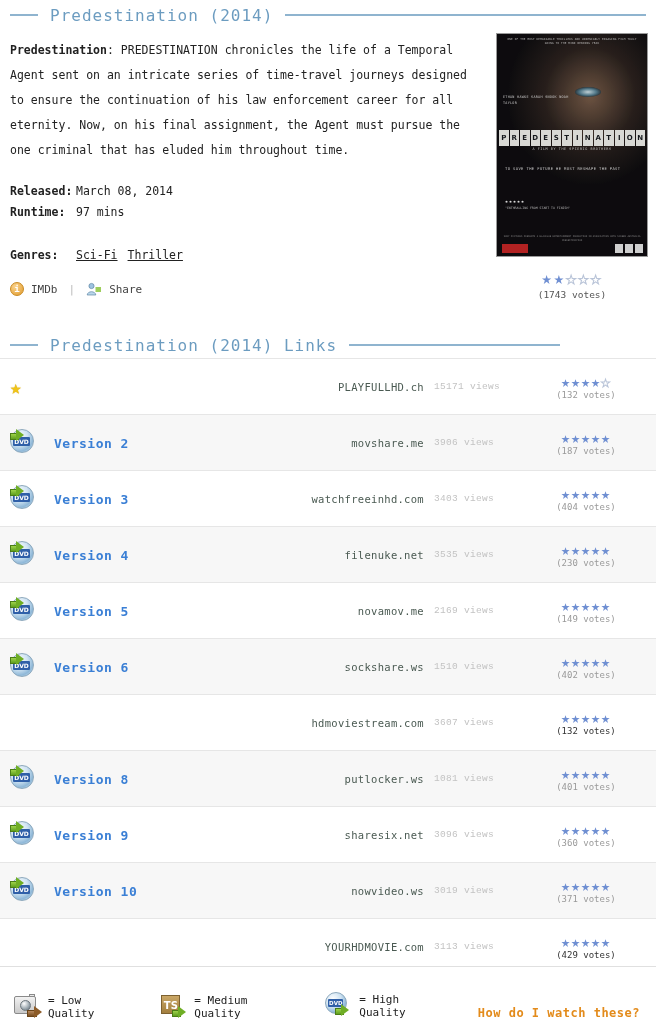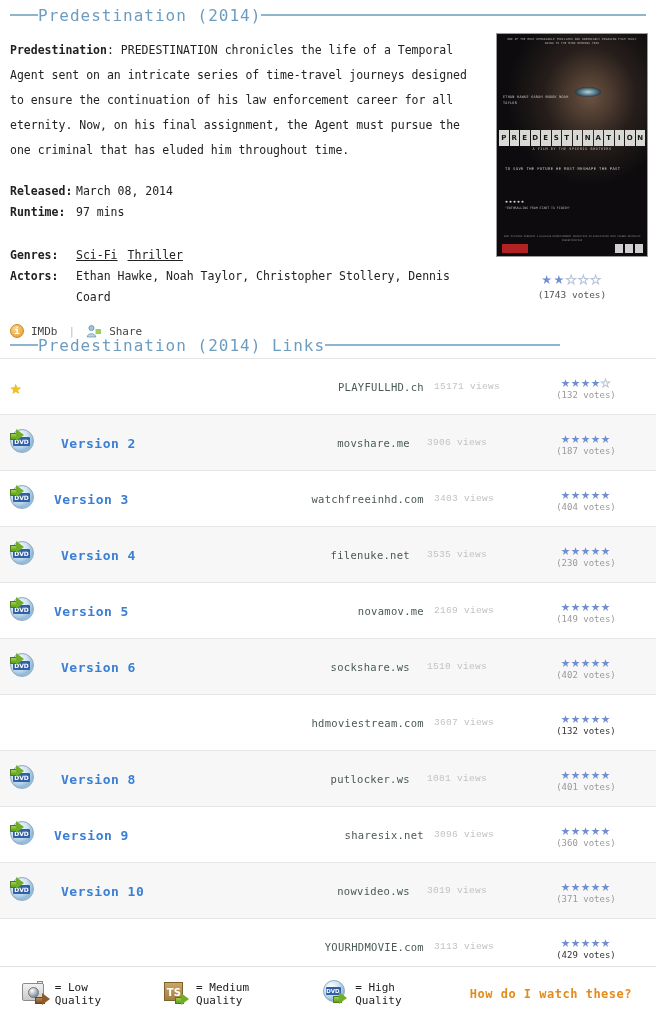--- a/index.html
+++ b/index.html
@@ -7,21 +7,21 @@
     margin: 0; padding: 0;
     width: 656px; height: 1020px;
     background: #ffffff;
     font-family: "DejaVu Sans Mono", "Liberation Mono", monospace;
     overflow: hidden;
   }
   .page { position: relative; width: 656px; height: 1020px; background:#fff; }
 
   
   .sec-head {
-    display: flex; align-items: center; gap: 0;
+    display: flex; align-items: center; gap: 12px;
     padding: 0 10px; height: 30px;
   }
   .sec-head .rule-left {
     width: 28px; height: 0; border-top: 2px solid #8fb4cf; flex: 0 0 28px;
   }
   .sec-head .rule-right {
     flex: 1 1 auto; height: 0; border-top: 2px solid #8fb4cf; min-width: 10px;
   }
   .sec-head .title {
     color: #6c9cc0; font-size: 16px; letter-spacing: 1px; white-space: nowrap;
@@ -139,21 +139,21 @@
   .star-off { color: #ffffff; -webkit-text-stroke: 1px #b9c4d8; }
   .votes { font-size: 9.5px; color:#555; margin-top: 1px; }
 
   
   .links { margin-top: 2px; border-top: 1px solid #e6e6e6; }
   .lrow {
     display: flex; align-items: center; height: 56px;
     border-bottom: 1px solid #e6e6e6; padding: 0 10px;
     background: #ffffff;
   }
-  .lrow.alt { background: #f7f7f7; gap: 7px; }
+  .lrow.alt { background: #f7f7f7; }
   .lrow .c-icon { width: 44px; flex: 0 0 44px; display:flex; align-items:center; }
   .lrow .c-ver  { flex: 1 1 auto; }
   .lrow .c-host { width: 150px; flex: 0 0 150px; text-align: right; padding-right: 10px; }
   .lrow .c-views{ width: 92px; flex: 0 0 92px; text-align: left; font-family: Liberation Mono, monospace; }
   .lrow .c-stars{ width: 120px; flex: 0 0 120px; text-align: center; }
 
   .ver-link {
     color: #3a7fd5; font-size: 13px; font-weight: bold; text-decoration: none;
     letter-spacing: .5px;
   }
@@ -190,21 +190,21 @@
     border-top:6.5px solid transparent; border-bottom:6.5px solid transparent;
     border-left:8px solid #6fae25;
   }
 
   .gold-star { color:#f0c419; font-size: 19px; text-shadow: 0 0 1px #c99a0d; }
 
   
   .footer {
     position:absolute; left:0; bottom:0; width:656px; height:54px;
     border-top: 1px solid #e0e0e0; background:#fff;
-    display:flex; align-items:center; padding: 0 22px; gap: 6px;
+    display:flex; align-items:flex-end; padding: 0 14px; gap: 6px;
   }
   .legend { display:flex; align-items:center; gap:6px; margin-right: 26px; }
   .legend .txt { font-size: 11px; color:#222; }
   .cam {
     position:relative; width:30px; height:26px; display:inline-block;
   }
   .cam .body {
     position:absolute; left:0; top:2px; width:22px; height:18px;
     background: linear-gradient(#f2f2f2,#c9c9c9); border:1px solid #8a8a8a; border-radius:2px;
   }
@@ -273,24 +273,20 @@
       <div class="row">
         <span class="lbl">Runtime:</span>
         <span class="val">97 mins</span>
       </div>
       <div class="meta-gap"></div>
       <div class="row">
         <span class="lbl">Genres:</span>
         <span class="val">
           <a href="#" class="genre-link">Sci-Fi</a><a href="#" class="genre-link">Thriller</a>
         </span>
-      </div>
-      <div class="row">
-        <span class="lbl">Actors:</span>
-        <span class="val">Ethan Hawke, Noah Taylor, Christopher Stollery, Dennis Coard</span>
       </div>
     </div>
 
     <div class="share-row">
       <span class="ic-info">i</span>
       <a href="#" style="color:#444;text-decoration:none">IMDb</a>
       <span class="sep">|</span>
       <span class="ic-share">
         <svg width="16" height="14" viewBox="0 0 16 14">
           <circle cx="5.5" cy="4" r="2.6" fill="#9ec3e0" stroke="#5e86a5" stroke-width=".7"></circle>

